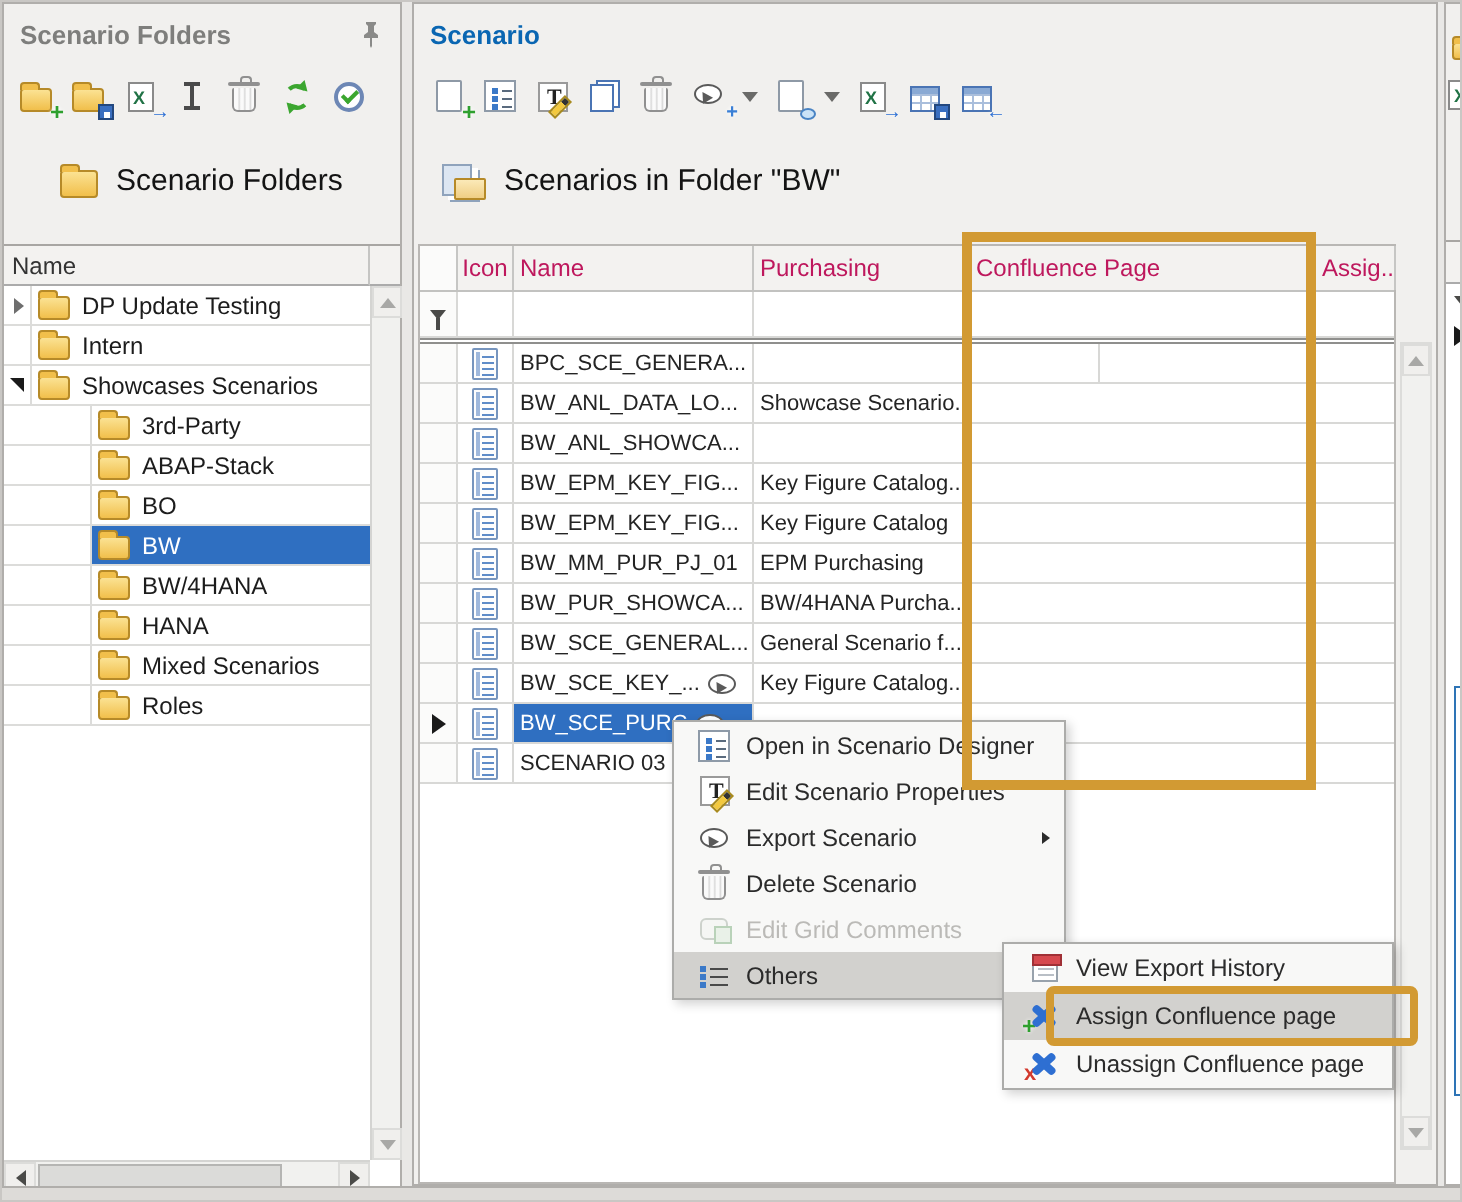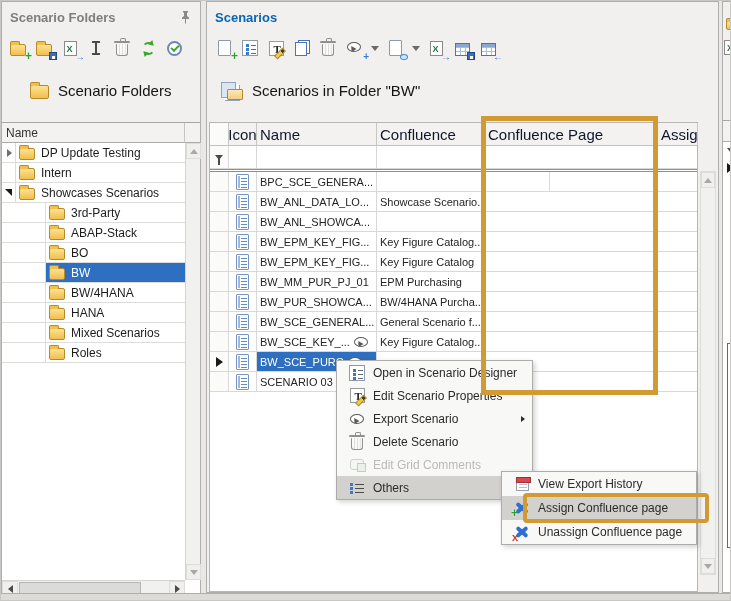--- a/index.html
+++ b/index.html
@@ -118,21 +118,21 @@
   #scenGrid{position:absolute;left:2px;top:120px;width:489px;height:470px;background:#fff;border:1px solid #B9B7B4;}
   .srow{display:flex;width:100%;}
   .cell{border-right:1px solid #D8D8D6;height:100%;padding:2px 3px;font-size:11px;color:#242424;white-space:nowrap;overflow:hidden;display:flex;align-items:center;}
   .c0{width:19px;flex:none;background:#FBFBFA;justify-content:center;}
   .c1{width:28px;flex:none;justify-content:center;}
   .c2{width:120px;flex:none;}
   .c3{width:108px;flex:none;}
   .c4{width:173px;flex:none;}
   .c5{width:40px;flex:none;border-right:none;}
   .shead{height:23px;background:#F3F2F0;border-bottom:1px solid #C2C2C0;}
-  .shead .cell{font-size:15px;color:#0f172a;border-right:1px solid #C6C6C4;}
+  .shead .cell{font-size:12px;color:#be185d;border-right:1px solid #C6C6C4;}
   .sfilter{height:23px;border-bottom:1px solid #D8D8D6;}
   .dline{height:3px;border-top:1px solid #8F8F8D;border-bottom:1px solid #8F8F8D;}
   .drow{height:20px;border-bottom:1px solid #D8D8D6;}
   .drow.sel .c2{background:#2F6FC1;color:#fff;}
   .drow .ic-bubble{margin-left:4px;}
 
   
   .menu{position:absolute;background:#F8F8F7;border:1px solid #ACACAA;box-shadow:2px 2px 5px rgba(0,0,0,.18);}
   .mitem{height:23px;display:flex;align-items:center;position:relative;font-size:12px;color:#2B2B2B;padding-left:8px;}
   .mitem .mico{width:24px;display:flex;justify-content:center;flex:none;}
@@ -265,21 +265,21 @@
           </div>
         <div class="sbtn sbtnh" style="right:0;top:0;">
             <span class="tri tri-rt-dk"></span>
           </div>
         <div class="sthumb" style="left:17px;top:1px;width:122px;height:12px;"></div>
       </div>
     </div>
   </div>
 
   <div class="panel" id="midPanel">
-    <div class="p-title t-blue">Scenarios</div>
+    <div class="p-title t-blue">Scenario</div>
 
     <div class="toolbar" style="left:7px;">
       <div class="tbtn">
           <span class="ic ic-page"></span>
           <span class="bdg bdg-plus">+</span>
         </div>
       <div class="tbtn">
           <span class="ic ic-designer"></span>
         </div>
       <div class="tbtn">
@@ -322,21 +322,21 @@
     <div class="heading" style="left:14px;">
       <span class="ic ic-heading-copies"></span>
       <span>Scenarios in Folder "BW"</span>
     </div>
 
     <div id="scenGrid">
       <div class="srow shead">
         <div class="cell c0"></div>
         <div class="cell c1">Icon</div>
         <div class="cell c2">Name</div>
-        <div class="cell c3">Confluence</div>
+        <div class="cell c3">Purchasing</div>
         <div class="cell c4">Confluence Page</div>
         <div class="cell c5">Assig...</div>
       </div>
       <div class="srow sfilter">
         <div class="cell c0">
             <span class="ic ic-funnel"></span>
           </div>
         <div class="cell c1"></div>
           <div class="cell c2"></div>
           <div class="cell c3"></div>

